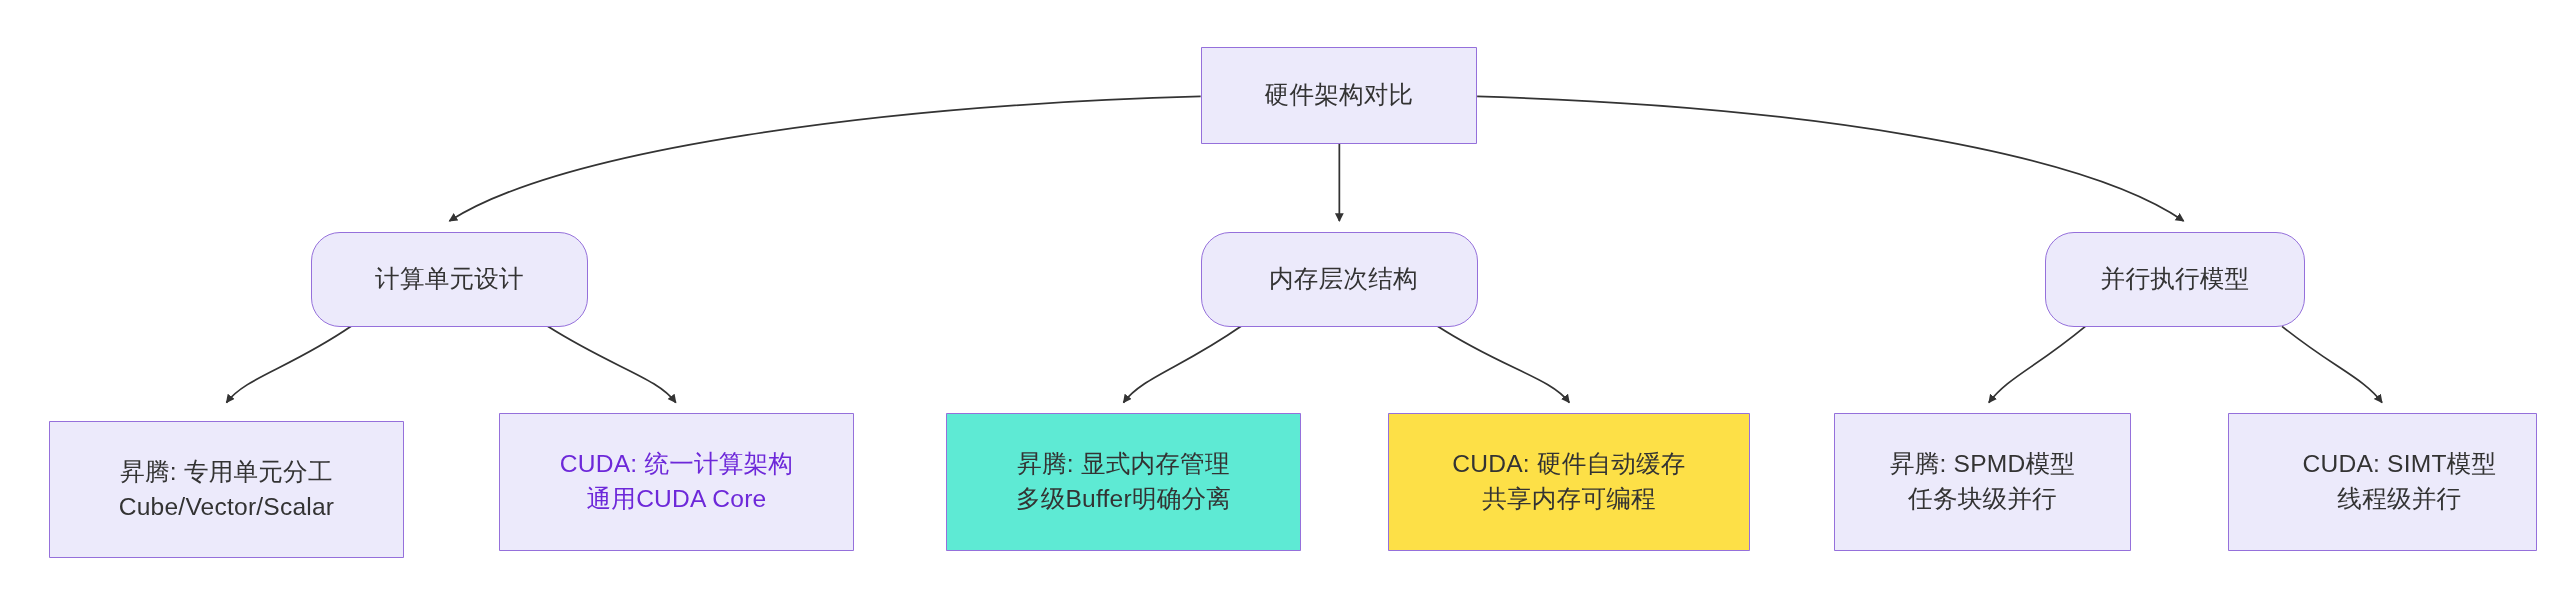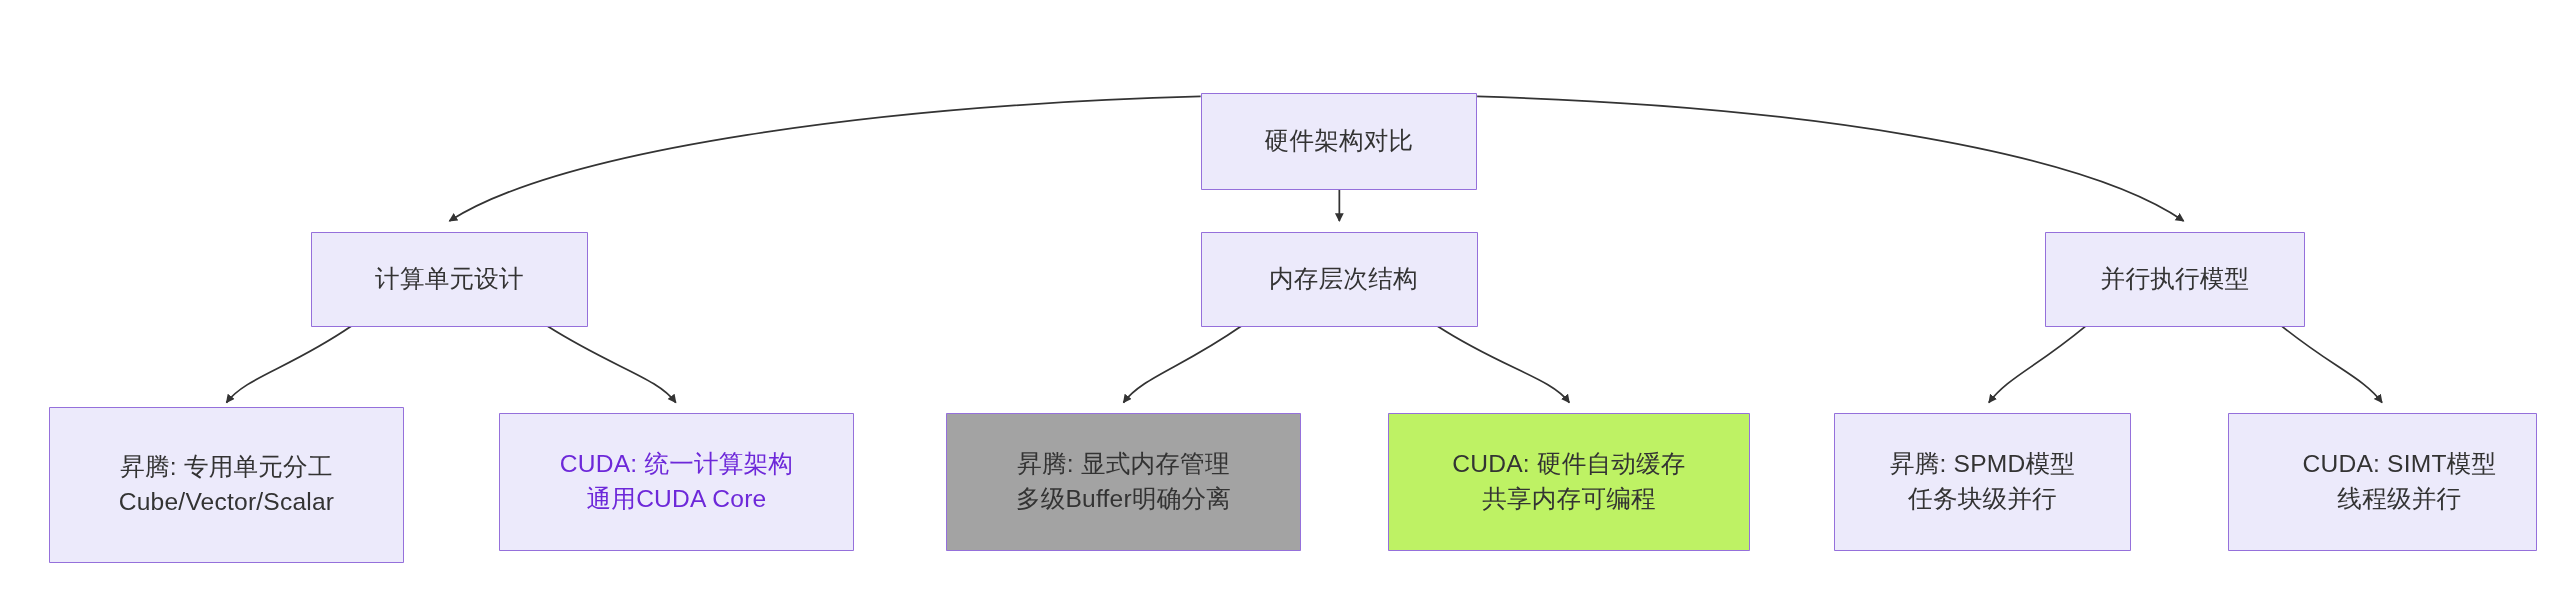--- a/index.html
+++ b/index.html
@@ -35,22 +35,22 @@
     align-items: center;
     justify-content: center;
     text-align: center;
     color: #333333;
     font-size: 24.6px;
     line-height: 1.42;
     letter-spacing: 0.2px;
     white-space: pre-line;
     padding: 0 12.3px;
   }
-  .flow-node.level-root   { font-size: 24.6px; margin-top: 46px; }
-  .flow-node.level-two    { font-size: 24.6px; }
+  .flow-node.level-root   { font-size: 24.6px; }
+  .flow-node.level-two    { font-size: 24.6px; border-radius: 29px; }
   .flow-node.level-leaf   { font-size: 24.6px; }
   .node-label {
     display: block;
     white-space: pre-line;
   }
 </style>
 </head>
 <body>
 
 <div id="diagram-root">
@@ -72,27 +72,27 @@
         <path d="M 2376 372 C 2318 420, 2288 430, 2266 459" fill="none" stroke="#333333" stroke-width="2" marker-end="url(#arrowhead)"></path>
         <path d="M 2600 372 C 2660 420, 2692 430, 2714 459" fill="none" stroke="#333333" stroke-width="2" marker-end="url(#arrowhead)"></path>
       </g>
   </svg>
 
   <div id="node-layer">
       <div class="flow-node level-root" style="left: 1201px; top: 47px; width: 276px; height: 97px; background: rgb(236, 234, 251); border-color: rgb(149, 112, 219); color: rgb(51, 51, 51);"><span class="node-label">硬件架构对比</span></div>
       <div class="flow-node level-two" style="left: 311px; top: 232px; width: 277px; height: 95px; background: rgb(236, 234, 251); border-color: rgb(149, 112, 219); color: rgb(51, 51, 51);"><span class="node-label">计算单元设计</span></div>
       <div class="flow-node level-two" style="left: 1201px; top: 232px; width: 277px; height: 95px; background: rgb(236, 234, 251); border-color: rgb(149, 112, 219); color: rgb(51, 51, 51); padding-left: 20px;"><span class="node-label">内存层次结构</span></div>
       <div class="flow-node level-two" style="left: 2045px; top: 232px; width: 260px; height: 95px; background: rgb(236, 234, 251); border-color: rgb(149, 112, 219); color: rgb(51, 51, 51);"><span class="node-label">并行执行模型</span></div>
-      <div class="flow-node level-leaf" style="left: 49px; top: 407px; width: 355px; height: 156px; background: rgb(236, 234, 251); border-color: rgb(149, 112, 219); color: rgb(51, 51, 51);"><span class="node-label">昇腾: 专用单元分工
+      <div class="flow-node level-leaf" style="left: 49px; top: 421px; width: 355px; height: 137px; background: rgb(236, 234, 251); border-color: rgb(149, 112, 219); color: rgb(51, 51, 51);"><span class="node-label">昇腾: 专用单元分工
 Cube/Vector/Scalar</span></div>
       <div class="flow-node level-leaf" style="left: 499px; top: 413px; width: 355px; height: 138px; background: rgb(236, 234, 251); border-color: rgb(149, 112, 219); color: #6d28d9;"><span class="node-label">CUDA: 统一计算架构
 通用CUDA Core</span></div>
-      <div class="flow-node level-leaf" style="left: 946px; top: 413px; width: 355px; height: 138px; background: #a3a3a3; border-color: rgb(149, 112, 219); color: rgb(51, 51, 51);"><span class="node-label">昇腾: 显式内存管理
+      <div class="flow-node level-leaf" style="left: 946px; top: 413px; width: 355px; height: 138px; background: #5eead4; border-color: rgb(149, 112, 219); color: rgb(51, 51, 51);"><span class="node-label">昇腾: 显式内存管理
 多级Buffer明确分离</span></div>
-      <div class="flow-node level-leaf" style="left: 1388px; top: 413px; width: 362px; height: 138px; background: #bef264; border-color: rgb(149, 112, 219); color: rgb(51, 51, 51);"><span class="node-label">CUDA: 硬件自动缓存
+      <div class="flow-node level-leaf" style="left: 1388px; top: 413px; width: 362px; height: 138px; background: #fde047; border-color: rgb(149, 112, 219); color: rgb(51, 51, 51);"><span class="node-label">CUDA: 硬件自动缓存
 共享内存可编程</span></div>
       <div class="flow-node level-leaf" style="left: 1834px; top: 413px; width: 297px; height: 138px; background: rgb(236, 234, 251); border-color: rgb(149, 112, 219); color: rgb(51, 51, 51);"><span class="node-label">昇腾: SPMD模型
 任务块级并行</span></div>
       <div class="flow-node level-leaf" style="left: 2228px; top: 413px; width: 309px; height: 138px; background: rgb(236, 234, 251); border-color: rgb(149, 112, 219); color: rgb(51, 51, 51); padding-left: 46px;"><span class="node-label">CUDA: SIMT模型
 线程级并行</span></div>
     </div>
 
 </div>
 
 

